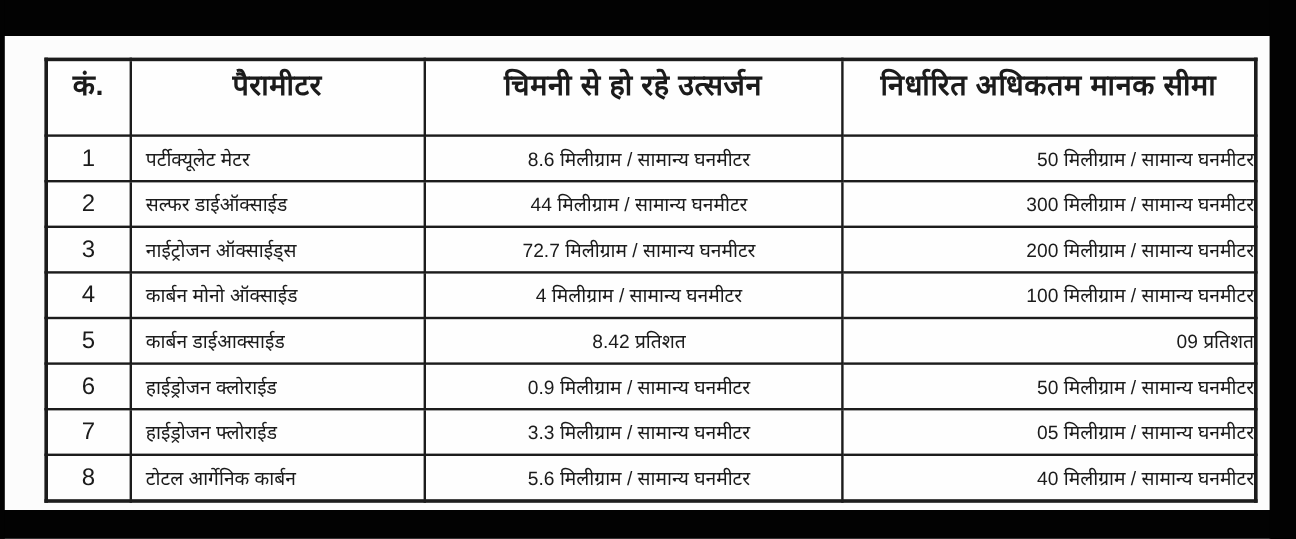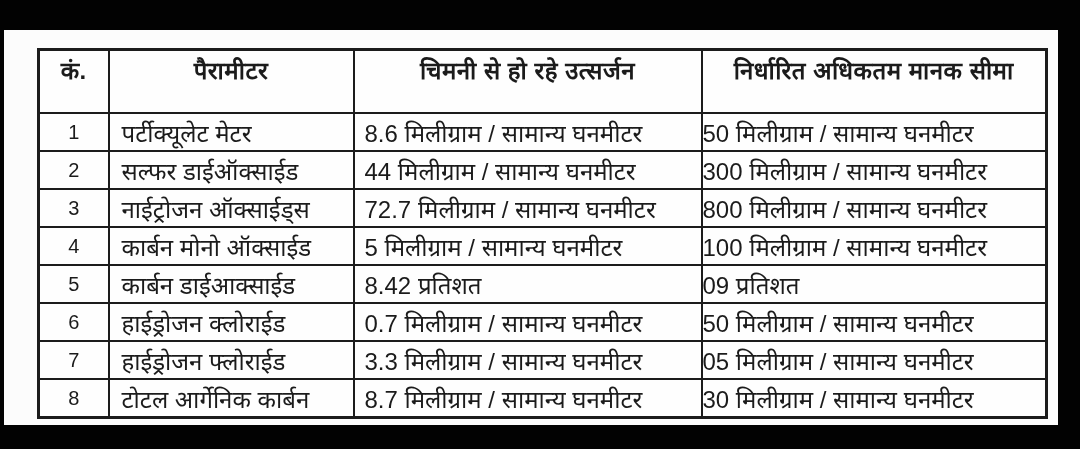--- a/index.html
+++ b/index.html
@@ -36,27 +36,27 @@
     vertical-align: top;
     padding-top: 2px;
     text-align: center;
     font-size: 24px;
     font-weight: bold;
     letter-spacing: 0.5px;
   }
   .doc-table td {
     height: 36px;
     vertical-align: middle;
-    font-size: 24px;
+    font-size: 16px;
     padding: 0;
   }
   td.c-sno     { text-align: center; font-size: 20px; }
   td.c-param   { text-align: left; padding-left: 12px; }
-  td.c-emit    { text-align: left; padding-left: 10px; }
-  td.c-limit   { text-align: left; }
+  td.c-emit    { text-align: center; padding-left: 10px; }
+  td.c-limit   { text-align: right; }
 </style>
 </head>
 <body>
 
 <div class="bar bar-top"></div>
 <div class="bar bar-bottom"></div>
 <div class="bar bar-left"></div>
 <div class="bar bar-right"></div>
 
 <table class="doc-table">
@@ -84,46 +84,46 @@
     <tr>
       <td class="c-sno">2</td>
       <td class="c-param">सल्फर डाईऑक्साईड</td>
       <td class="c-emit">44 मिलीग्राम / सामान्य घनमीटर</td>
       <td class="c-limit">300 मिलीग्राम / सामान्य घनमीटर</td>
     </tr>
     <tr>
       <td class="c-sno">3</td>
       <td class="c-param">नाईट्रोजन ऑक्साईड्स</td>
       <td class="c-emit">72.7 मिलीग्राम / सामान्य घनमीटर</td>
-      <td class="c-limit">800 मिलीग्राम / सामान्य घनमीटर</td>
+      <td class="c-limit">200 मिलीग्राम / सामान्य घनमीटर</td>
     </tr>
     <tr>
       <td class="c-sno">4</td>
       <td class="c-param">कार्बन मोनो ऑक्साईड</td>
-      <td class="c-emit">5 मिलीग्राम / सामान्य घनमीटर</td>
+      <td class="c-emit">4 मिलीग्राम / सामान्य घनमीटर</td>
       <td class="c-limit">100 मिलीग्राम / सामान्य घनमीटर</td>
     </tr>
     <tr>
       <td class="c-sno">5</td>
       <td class="c-param">कार्बन डाईआक्साईड</td>
       <td class="c-emit">8.42 प्रतिशत</td>
       <td class="c-limit">09 प्रतिशत</td>
     </tr>
     <tr>
       <td class="c-sno">6</td>
       <td class="c-param">हाईड्रोजन क्लोराईड</td>
-      <td class="c-emit">0.7 मिलीग्राम / सामान्य घनमीटर</td>
+      <td class="c-emit">0.9 मिलीग्राम / सामान्य घनमीटर</td>
       <td class="c-limit">50 मिलीग्राम / सामान्य घनमीटर</td>
     </tr>
     <tr>
       <td class="c-sno">7</td>
       <td class="c-param">हाईड्रोजन फ्लोराईड</td>
       <td class="c-emit">3.3 मिलीग्राम / सामान्य घनमीटर</td>
       <td class="c-limit">05 मिलीग्राम / सामान्य घनमीटर</td>
     </tr>
     <tr>
       <td class="c-sno">8</td>
       <td class="c-param">टोटल आर्गेनिक कार्बन</td>
-      <td class="c-emit">8.7 मिलीग्राम / सामान्य घनमीटर</td>
-      <td class="c-limit">30 मिलीग्राम / सामान्य घनमीटर</td>
+      <td class="c-emit">5.6 मिलीग्राम / सामान्य घनमीटर</td>
+      <td class="c-limit">40 मिलीग्राम / सामान्य घनमीटर</td>
     </tr>
   </tbody>
 </table>
 
 </body></html>

